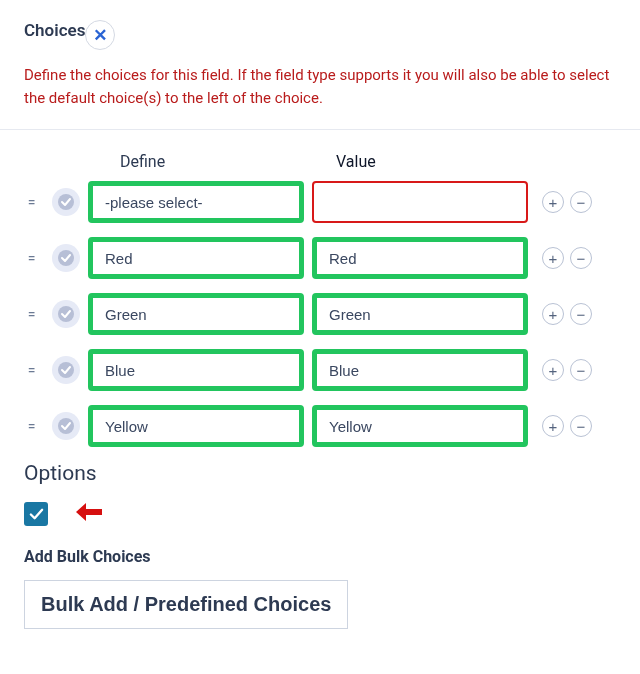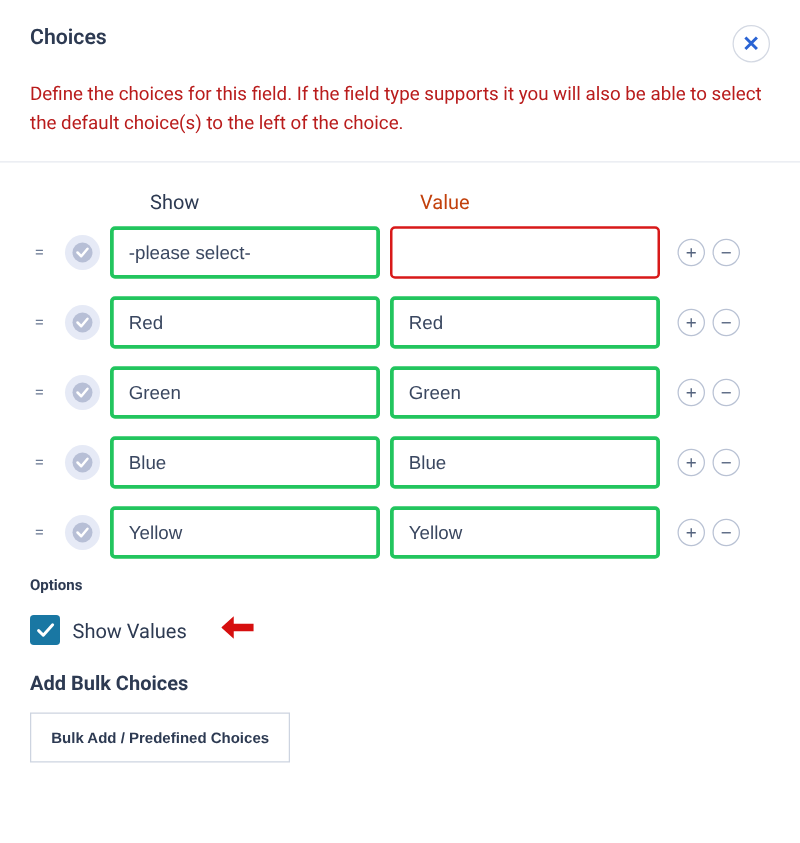--- a/index.html
+++ b/index.html
@@ -5,21 +5,21 @@
     * { box-sizing: border-box; margin: 0; padding: 0; }
     body {
       font-family: -apple-system, BlinkMacSystemFont, "Segoe UI", Roboto, sans-serif;
       color: #2d3a52;
       background: #fff;
       width: 640px;
       padding: 20px 24px;
     }
     .header {
       display: flex;
-      justify-content: space-between;
+      justify-content: flex-start;
       align-items: flex-start;
     }
     .title {
       font-size: 17px;
       font-weight: 600;
       color: #2d3a52;
     }
     .close-btn {
       width: 30px;
       height: 30px;
@@ -50,21 +50,21 @@
       padding-left: 96px;
       margin-bottom: 10px;
     }
     .col-headers .col-label {
       width: 216px;
       font-size: 16px;
       color: #2d3a52;
     }
     .col-headers .col-value {
       font-size: 16px;
-      color: #c2410c;
+      color: #0f172a;
       text-align: center;
     }
     .row {
       display: flex;
       align-items: center;
       margin-bottom: 14px;
       gap: 8px;
     }
     .drag-icon {
       font-size: 14px;
@@ -82,21 +82,21 @@
       display: flex;
       align-items: center;
       justify-content: center;
       cursor: pointer;
       flex-shrink: 0;
       margin-left: 6px;
     }
     .radio-default svg { width: 18px; height: 18px; }
     .input {
       height: 42px;
-      border: 3px solid #22c55e;
+      border: 5px solid #22c55e;
       border-radius: 4px;
       padding: 0 12px;
       font-size: 15px;
       color: #3a4760;
       background: #fff;
       width: 216px;
     }
     .input.highlight {
       border: 2.5px solid #d81919;
     }
@@ -114,22 +114,22 @@
       cursor: pointer;
       display: flex;
       align-items: center;
       justify-content: center;
       color: #54637e;
       font-size: 15px;
       line-height: 1;
       font-weight: 500;
     }
     .options-title {
-      font-size: 12px;
-      font-weight: 700;
+      font-size: 21px;
+      font-weight: 400;
       color: #2d3a52;
       margin-bottom: 16px;
     }
     .checkbox-row {
       display: flex;
       align-items: center;
       gap: 10px;
       margin-bottom: 20px;
     }
     .checkbox {
@@ -156,21 +156,21 @@
       font-size: 16px;
       font-weight: 700;
       color: #2d3a52;
       margin-bottom: 14px;
     }
     .bulk-btn {
       border: 1px solid #cdd4e0;
       background: #fff;
       border-radius: 0;
       padding: 12px 16px;
-      font-size: 12px;
+      font-size: 20px;
       font-weight: 600;
       color: #2d3a52;
       cursor: pointer;
     }
   </style>
 </head>
 <body>
 
 
 
@@ -179,21 +179,21 @@
   <button class="close-btn">
     <span>✕</span>
   </button>
 </div>
 
 <p class="description">Define the choices for this field. If the field type supports it you will also be able to select the default choice(s) to the left of the choice.</p>
 
 <hr class="divider">
 
 <div class="col-headers">
-  <div class="col-label">Show</div>
+  <div class="col-label">Define</div>
   <div class="col-value">Value</div>
 </div>
 
 <div id="rows-container">
     <div class="row">
       <span class="drag-icon">=</span>
       <span class="radio-default">
         <svg viewBox="0 0 18 18">
           <circle cx="9" cy="9" r="8" fill="#b7bfd6"></circle>
           <path d="M5 9 L8 12 L13 6" stroke="#fff" stroke-width="2" fill="none" stroke-linecap="round" stroke-linejoin="round"></path>
@@ -289,21 +289,20 @@
   </div>
 
 <div class="options-title">Options</div>
 
 <div class="checkbox-row">
   <div class="checkbox">
     <svg viewBox="0 0 16 16">
         <path d="M2 8 L6 12 L14 3" stroke="#fff" stroke-width="2.5" fill="none" stroke-linecap="round" stroke-linejoin="round"></path>
       </svg>
   </div>
-  <span class="checkbox-label">Show Values</span>
   <span class="arrow-pointer">
     <svg viewBox="0 0 26 22">
         <path d="M26 8 L10 8 L10 2 L0 11 L10 20 L10 14 L26 14 Z" fill="#d60f0f"></path>
       </svg>
   </span>
 </div>
 
 <div class="bulk-title">Add Bulk Choices</div>
 
 <button class="bulk-btn">Bulk Add / Predefined Choices</button>

